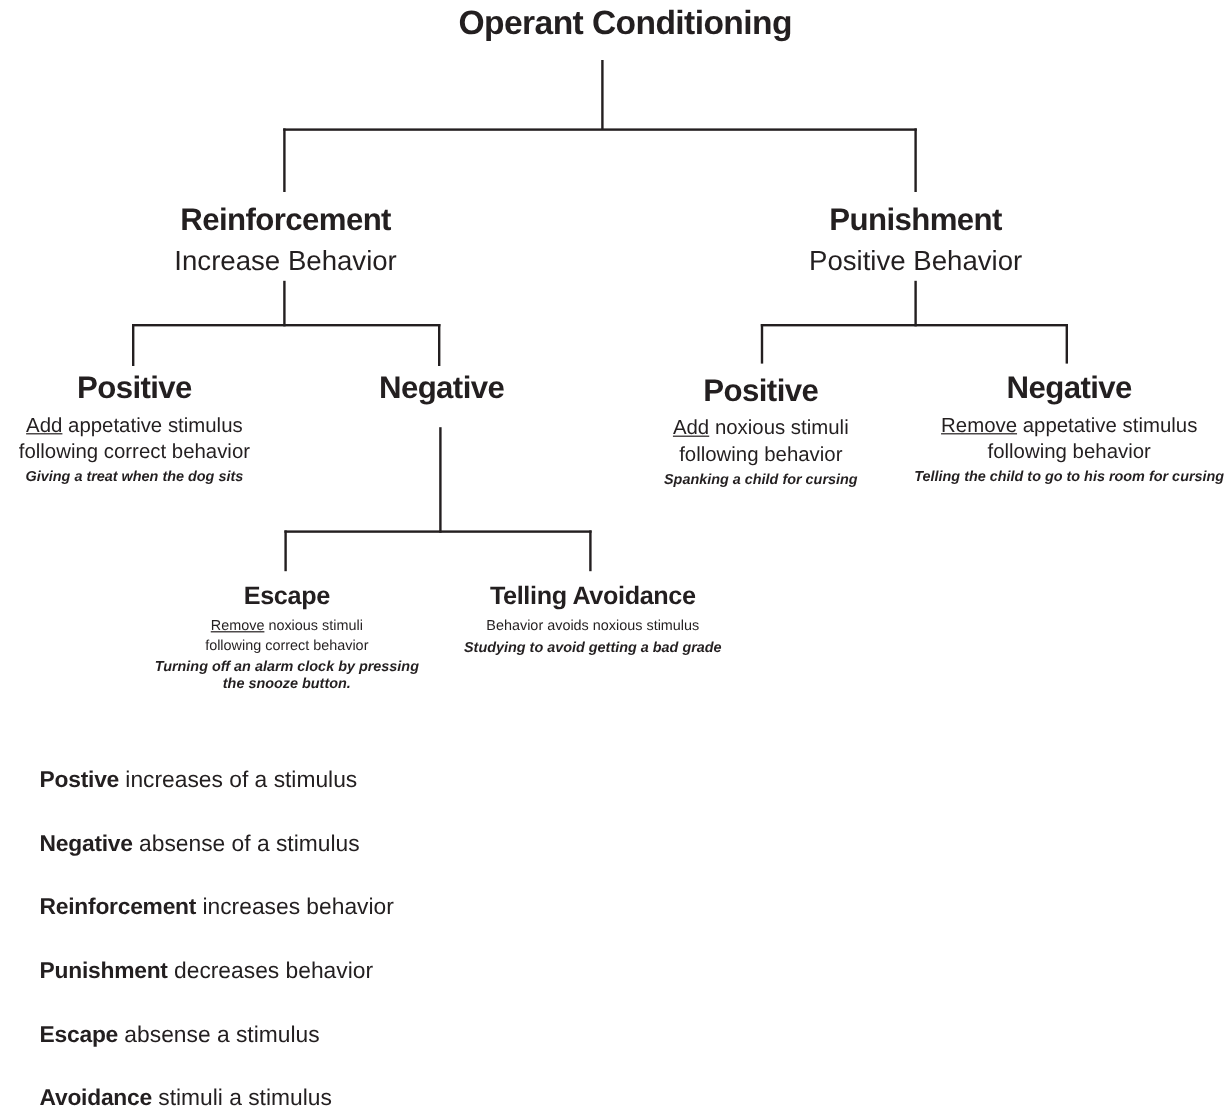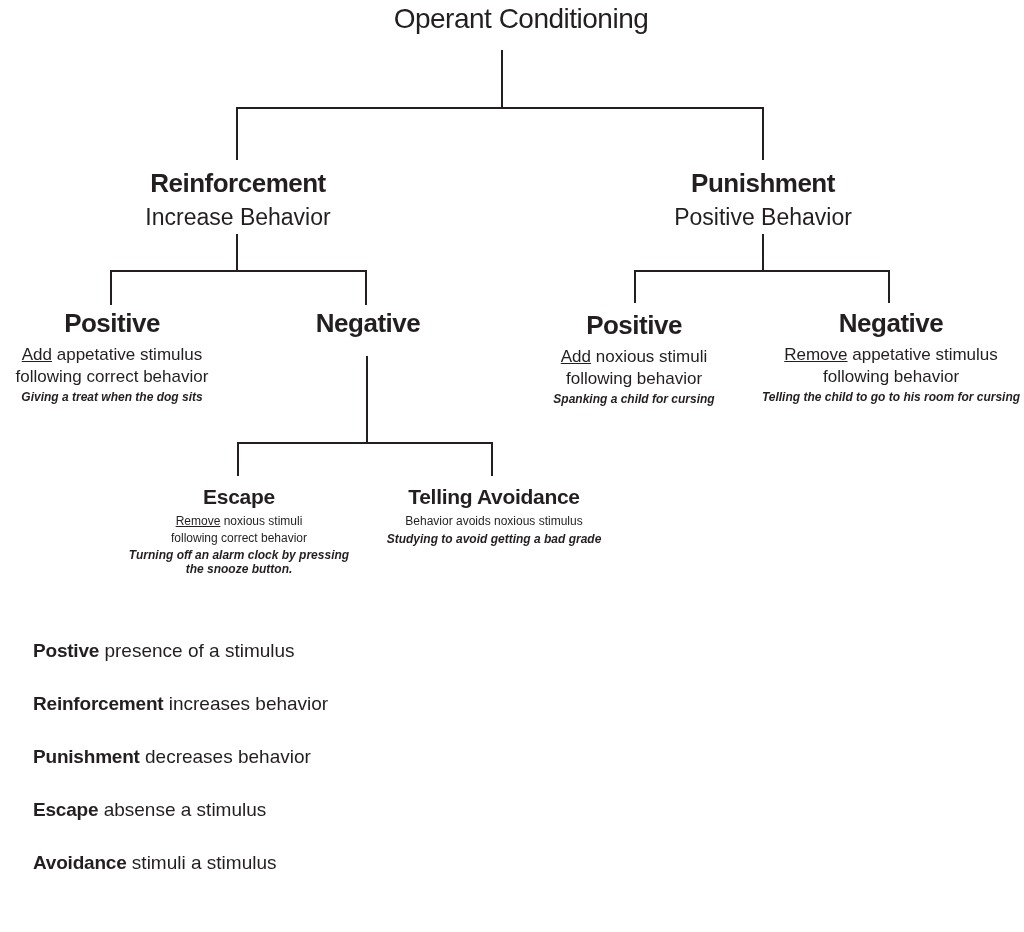--- a/index.html
+++ b/index.html
@@ -23,21 +23,21 @@
   .vline { width: 2px; }
   .hline { height: 2px; }
 
   .node {
     position: absolute;
     text-align: center;
     line-height: 1.2;
   }
   .h1 {
     font-size: 28px;
-    font-weight: normal;
+    font-weight: bold;
     letter-spacing: -0.5px;
   }
   .h2 {
     font-size: 26px;
     font-weight: bold;
     letter-spacing: -0.5px;
   }
   .sub {
     font-size: 23px;
     margin-top: 5px;
@@ -158,20 +158,21 @@
     <div class="example wrap-example">Turning off an alarm clock by pressing the snooze button.</div>
   </div>
 
   <div class="node" style="left:369px;top:484px;width:250px">
     <div class="h4">Telling Avoidance</div>
     <div class="body-sm wrap-narrow">Behavior avoids noxious stimulus</div>
     <div class="example">Studying to avoid getting a bad grade</div>
   </div>
 
   <div class="glossary">
-    <div class="grow"><b class="gterm">Postive</b><span> presence of a stimulus</span></div>
+    <div class="grow"><b class="gterm">Postive</b><span> increases of a stimulus</span></div>
+    <div class="grow"><b class="gterm">Negative</b><span> absense of a stimulus</span></div>
     <div class="grow"><b class="gterm">Reinforcement</b><span> increases behavior</span></div>
     <div class="grow"><b class="gterm">Punishment</b><span> decreases behavior</span></div>
     <div class="grow"><b class="gterm">Escape</b><span> absense a stimulus</span></div>
     <div class="grow"><b class="gterm">Avoidance</b><span> stimuli a stimulus</span></div>
   </div>
 
 </div>
 
 </body></html>

